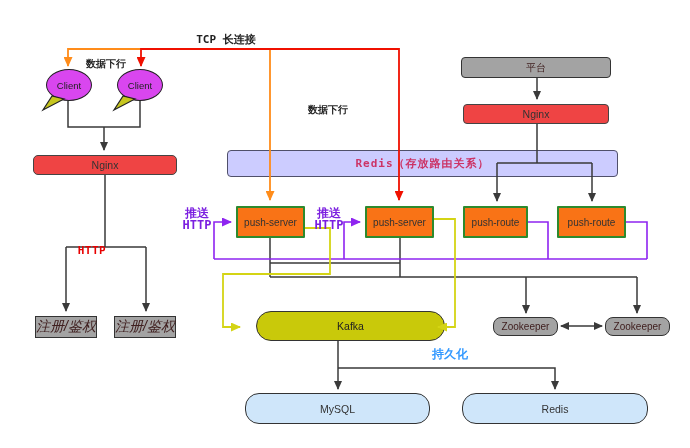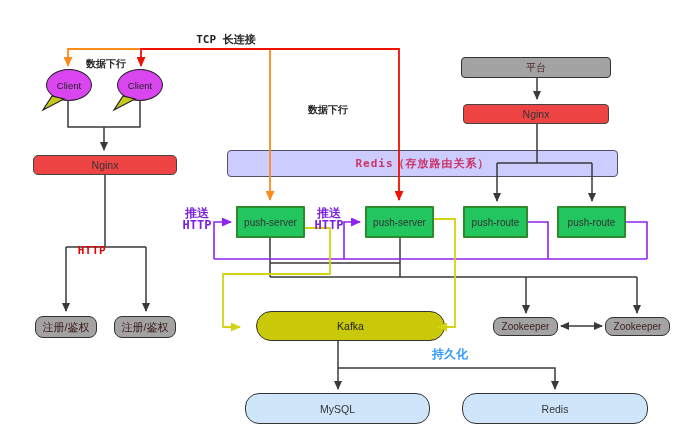--- a/index.html
+++ b/index.html
@@ -4,24 +4,24 @@
 <style>
   html,body{margin:0;padding:0;background:#fff;}
   #canvas{position:relative;width:690px;height:448px;background:#ffffff;overflow:hidden;
           font-family:"Liberation Sans","DejaVu Sans",sans-serif;}
   .node{position:absolute;display:flex;align-items:center;justify-content:center;
         box-sizing:border-box;color:#333;z-index:2;}
   
   .ellipse{background:#d946ef;border:1.6px solid #222;border-radius:50%;font-size:9.5px;color:#222;}
   .whitebox{background:#ef4444;border:1.5px solid #444;border-radius:5px;font-size:10.5px;}
   .salmon{background:#a3a3a3;border:1.5px solid #333;font-size:9.5px;color:#402020;}
-  .auth{border-radius:8px;font-size:11px;}
+  .auth{border-radius:0;font-size:14px;font-style:italic;}
   .plat{border-radius:4px;font-size:10px;}
   .zk{border-radius:8px;font-size:10px;}
-  .greenbox{background:#22c55e;border:2px solid #2d8a2d;border-radius:1px;font-size:10px;color:#333;}
+  .greenbox{background:#f97316;border:2px solid #2d8a2d;border-radius:1px;font-size:10px;color:#333;}
   .lavender{background:#ccccff;border:1.5px solid #50506a;border-radius:4px;
             font-size:11px;font-weight:bold;color:#cc3366;letter-spacing:1px;
             font-family:"DejaVu Sans Mono","Liberation Mono",monospace;}
   .kafka{background:#c9c90a;border:1.6px solid #333;border-radius:15px;font-size:10.5px;color:#222;}
   .bluepill{background:#cfe6fa;border:1.5px solid #333;border-radius:14px;font-size:10.5px;}
   
   .lbl{position:absolute;z-index:6;font-weight:bold;color:#222;text-align:center;}
   .mono{font-family:"DejaVu Sans Mono","Liberation Mono",monospace;}
   .tcp{font-size:11px;}
   .flow{font-size:10px;}

